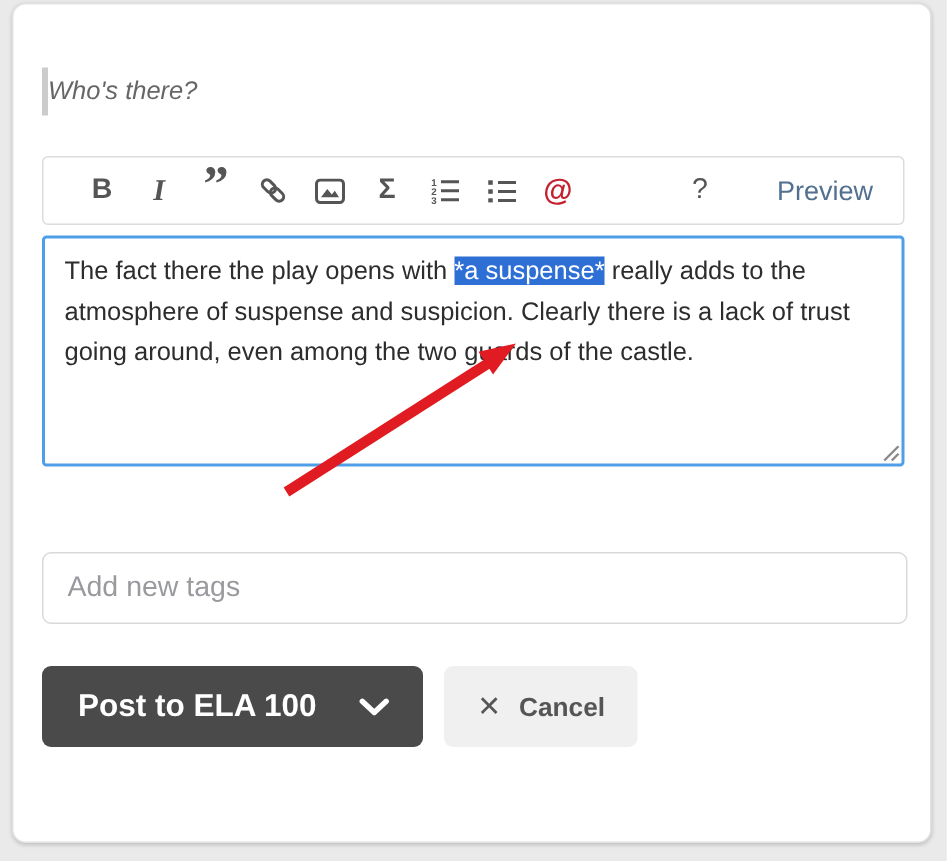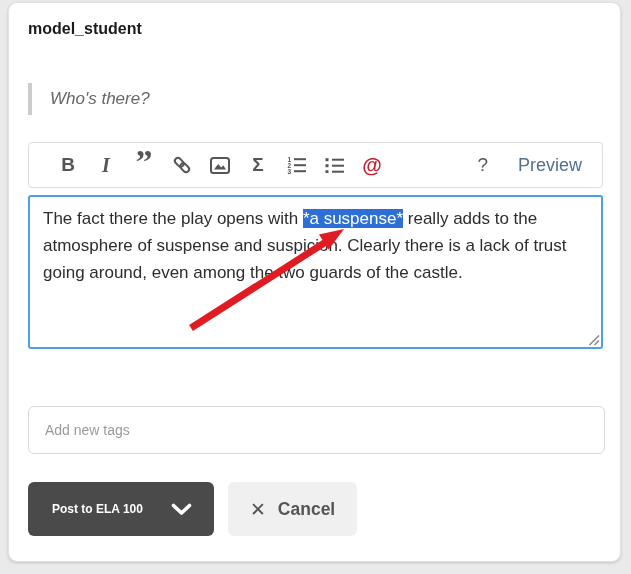--- a/index.html
+++ b/index.html
@@ -18,23 +18,22 @@
     border-radius: 9px;
     box-shadow: 0 1px 3px rgba(0,0,0,.18);
     padding: 14px 17px 0 19px;
   }
   .username {
     margin-top: 2px;
     font-size: 16px; font-weight: bold; color: #1b1b1b;
     line-height: 20px;
   }
   .quote {
-    margin-top: 44px;
+    margin-top: 28px;
     border-left: 4px solid #cccccc;
-    padding-left: 18px;
     min-height: 32px;
     display: flex; align-items: center;
   }
   .quote-text {
     font-style: italic; font-size: 17px; color: #666666;
   }
   .toolbar {
     margin-top: 27px;
     height: 46px;
     border: 1px solid #dcdcdc;
@@ -50,21 +49,21 @@
     flex: 0 0 auto;
   }
   .tb-glyph-bold { font-family: "Liberation Sans", sans-serif; font-weight: 900; font-size: 19px; color: #555; }
   .tb-glyph-italic { font-family: "Liberation Serif", serif; font-style: italic; font-weight: bold; font-size: 20px; color: #555; }
   .tb-glyph-quote { font-family: "Liberation Serif", serif; font-weight: 900; font-size: 34px; color: #555; line-height: 10px; height: 16px; }
   .tb-glyph-math { font-weight: bold; font-size: 19px; color: #555; }
   .tb-glyph-mention { font-weight: bold; font-size: 20px; color: var(--mention-red, #c42130); }
   .tb-right { margin-left: auto; display: flex; align-items: center; }
   .tb-help { font-size: 19px; color: #555; padding: 0 4px; cursor: pointer; }
   .tb-preview {
-    margin-left: 26px;
+    margin-left: 42px;
     font-size: 18px; color: var(--preview-blue, #52708f);
     cursor: pointer;
   }
   .editor {
     position: relative;
     margin-top: 7px;
     height: 154px;
     border: 2px solid var(--accent-blue-border, #4f9ee8);
     border-radius: 3px;
     background: #fff;
@@ -81,35 +80,35 @@
     width: 13px; height: 13px; cursor: nwse-resize;
   }
   .tags-input {
     display: block;
     margin-top: 57px;
     width: 577px; height: 48px;
     border: 1px solid #d9d9d9;
     border-radius: 6px;
     padding: 0 16px;
     font-family: "Liberation Sans", sans-serif;
-    font-size: 14px; color: #333;
+    font-size: 19px; color: #333;
     outline: none;
   }
   .tags-input::placeholder { color: #999a9e; opacity: 1; }
   .actions {
     margin-top: 28px;
     display: flex; align-items: center;
   }
   .post-btn {
     height: 54px;
     background: var(--post-button-bg, #4a4a4a);
     color: #fff;
     border: none; border-radius: 6px;
     font-family: "Liberation Sans", sans-serif;
-    font-size: 12px; font-weight: bold;
+    font-size: 21px; font-weight: bold;
     padding: 0 22px 0 24px;
     display: flex; align-items: center;
     cursor: pointer;
   }
   .post-btn .chev { margin-left: 28px; display: flex; align-items: center; }
   .cancel-btn {
     height: 54px;
     margin-left: 14px;
     background: #f0f0f0;
     color: #555;
@@ -127,21 +126,20 @@
     pointer-events: none;
     z-index: 6;
   }
   svg.icon { display: block; }
 </style>
 </head>
 <body>
 
 <div class="card">
 
-  <div class="username">model_student</div>
 
   <div class="quote">
     <span class="quote-text">Who's there?</span>
   </div>
 
   <div class="toolbar">
     <span class="tb-btn">
       <span class="tb-glyph-bold">B</span>
     </span>
     <span class="tb-btn">

